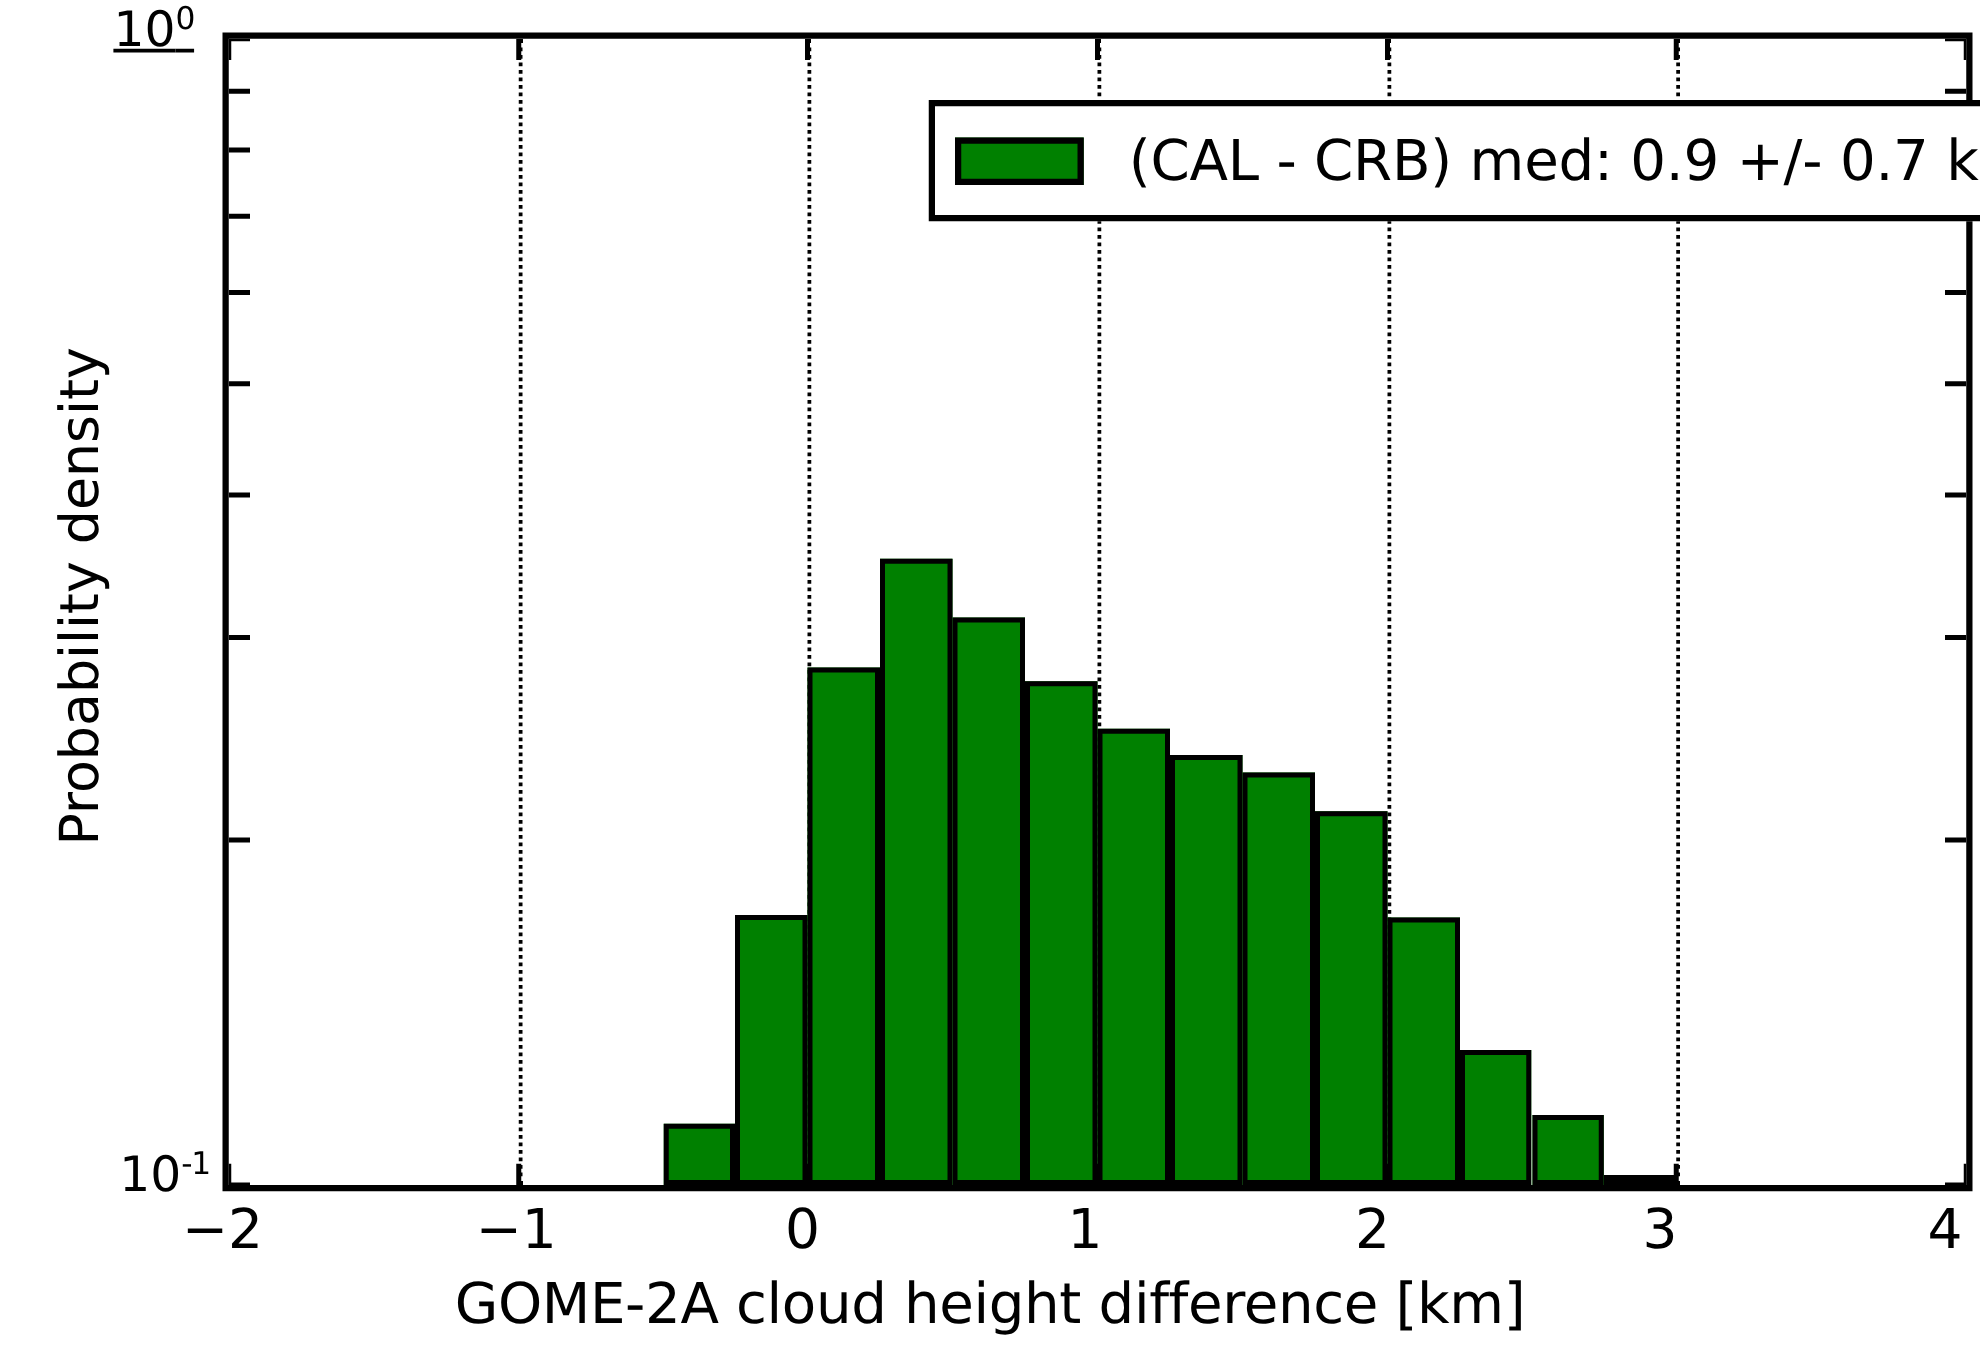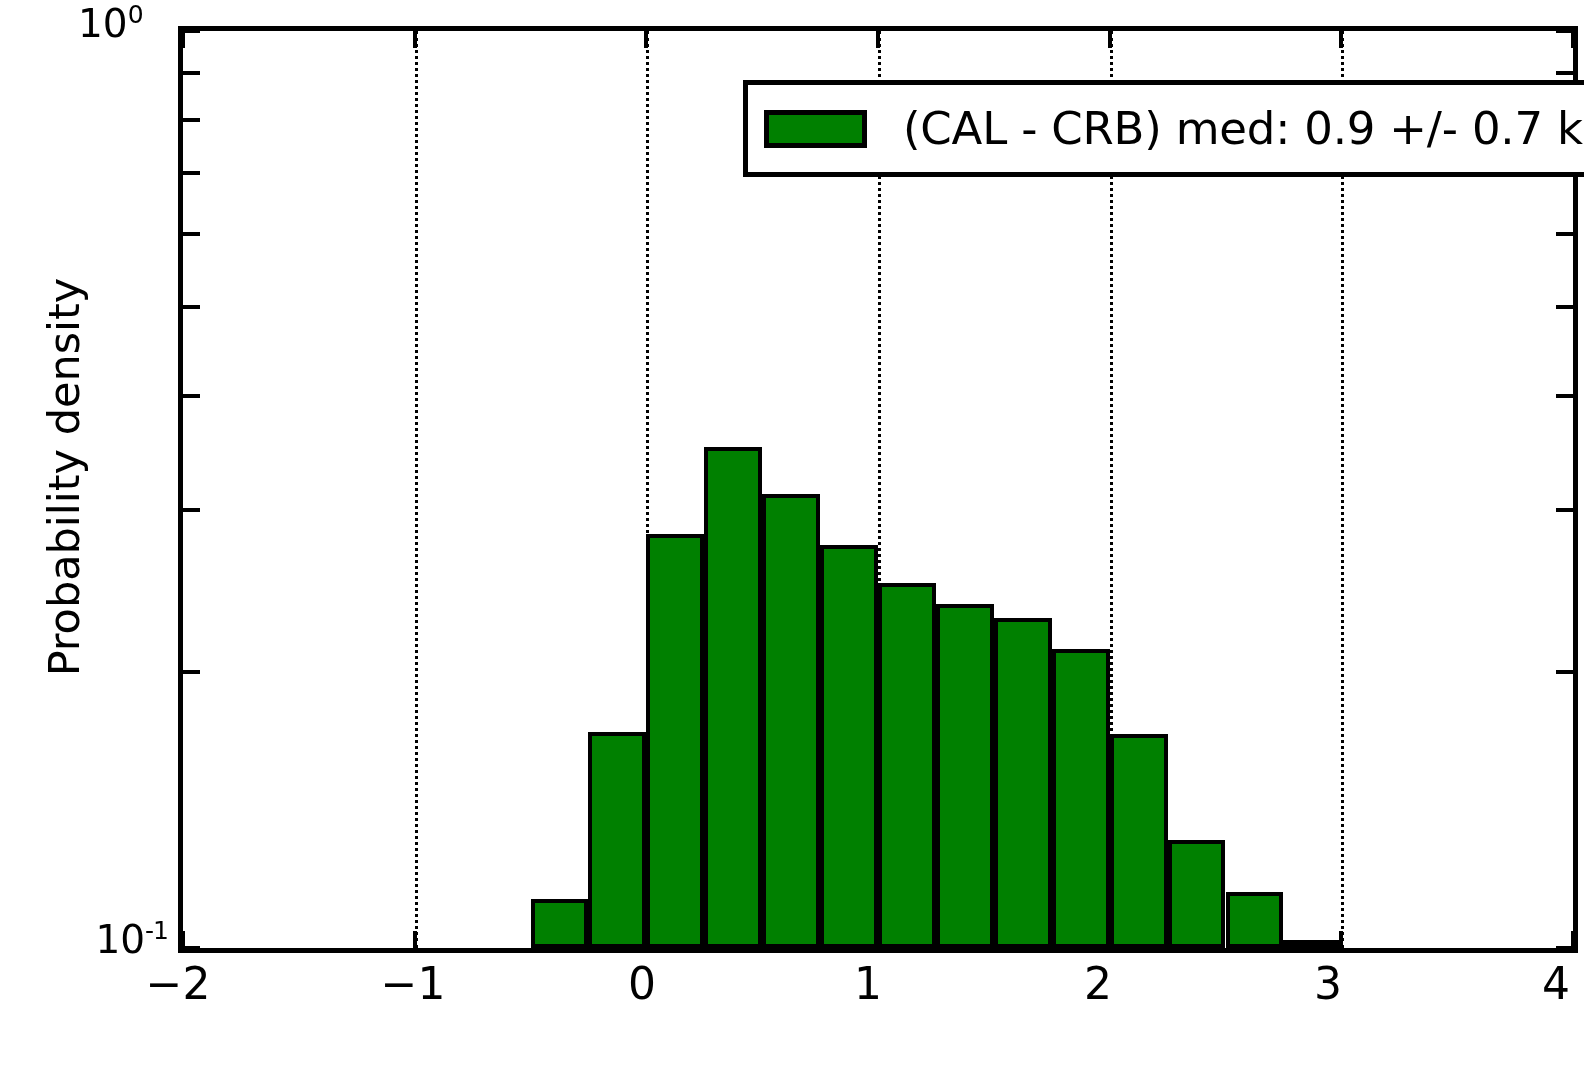--- a/index.html
+++ b/index.html
@@ -101,30 +101,31 @@
     color:#000;
     white-space:nowrap;
     letter-spacing:-0.2px;
   }
 </style>
 </head>
 <body>
 
 <div id="root">
 
-  <div class="ylab" id="ylab-top" style="left:78px;top:0px;width:90px;text-align:left;">
+  <div class="ylab" id="ylab-top" style="left:78px;top:0px;width:90px;text-align:center;text-decoration:underline;">
     <span>10</span><sup>0</sup>
   </div>
 
   <div class="ylab" id="ylab-bottom" style="left:68px;top:916px;width:100px;text-align:right;">
     <span>10</span><sup>-1</sup>
   </div>
 
   <div id="ylabel-title">Probability density</div>
 
+  <div id="xlabel-title">GOME-2A cloud height  difference [km]</div>
 
   <div class="xlab" style="left:128px;top:958px;width:100px;">−2</div>
   <div class="xlab" style="left:363px;top:958px;width:100px;">−1</div>
   <div class="xlab" style="left:592px;top:958px;width:100px;">0</div>
   <div class="xlab" style="left:818px;top:958px;width:100px;">1</div>
   <div class="xlab" style="left:1048px;top:958px;width:100px;">2</div>
   <div class="xlab" style="left:1278px;top:958px;width:100px;">3</div>
   <div class="xlab" style="left:1506px;top:958px;width:100px;">4</div>
 
   <div id="plot-frame">

